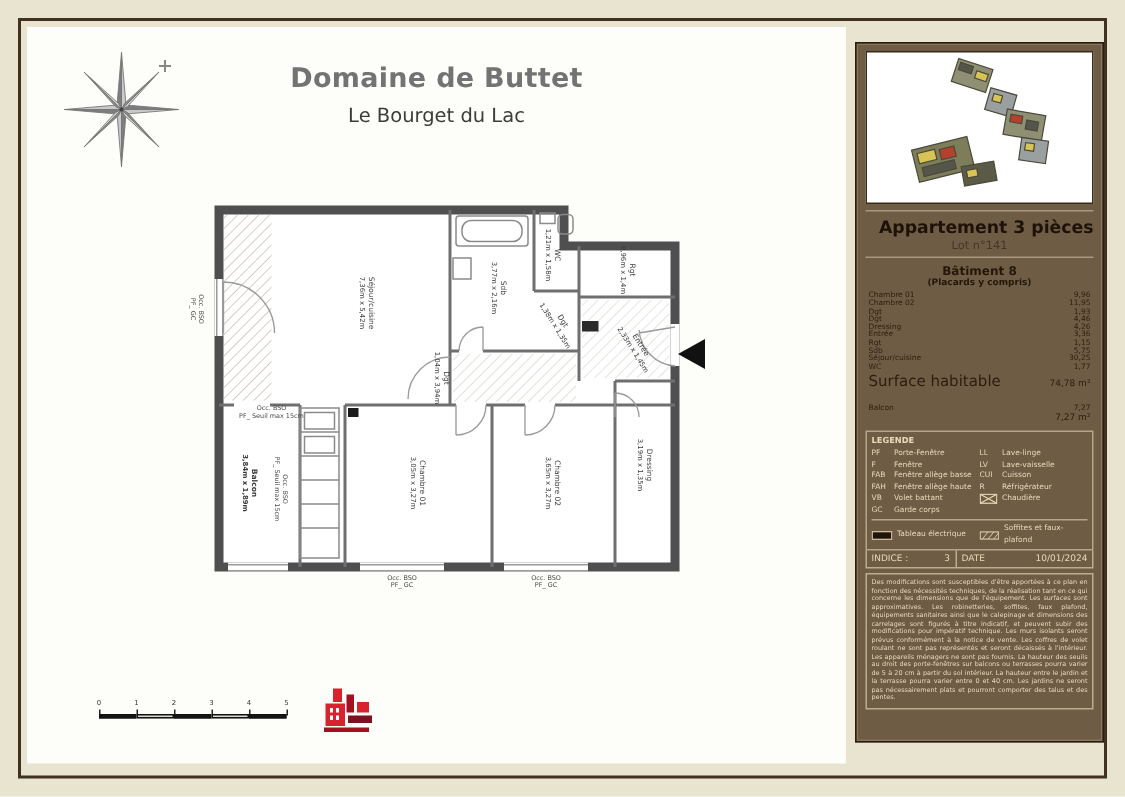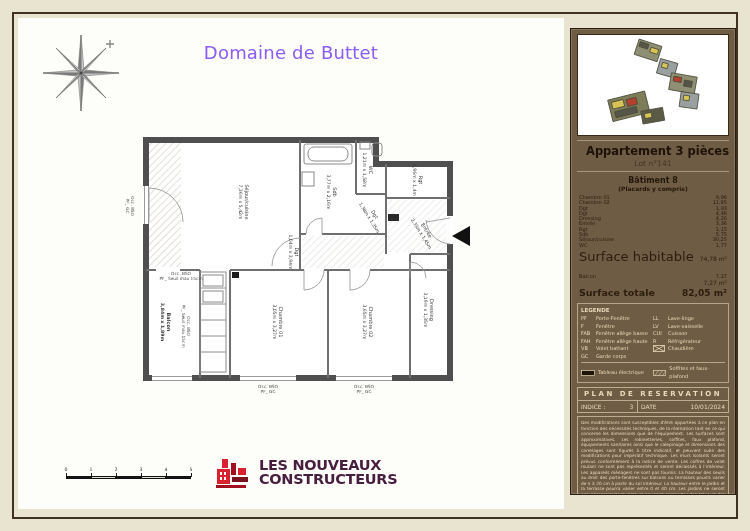--- a/index.html
+++ b/index.html
@@ -1,21 +1,21 @@
 <!DOCTYPE html>
 <html><head>
 <meta charset="utf-8">
 <style>
   html,body{margin:0;padding:0;}
   body{width:750px;height:531px;background:#e9e4cf;font-family:"DejaVu Sans",sans-serif;position:relative;overflow:hidden;}
   .frame{position:absolute;left:12px;top:12px;width:722px;height:503px;border:2px solid #42311f;background:#e9e4cf;}
   
   .main{position:absolute;left:4px;top:4px;width:546px;height:491px;background:#fdfdf9;}
   .titles{position:absolute;top:24px;left:0;width:100%;text-align:center;}
-  .title{font-size:18px;font-weight:normal;color:#8b5cf6;letter-spacing:.2px;}
+  .title{font-size:18px;font-weight:bold;color:#737373;letter-spacing:.2px;}
   .subtitle{font-size:13px;color:#3c3c3c;margin-top:7px;}
   .compass{position:absolute;left:20px;top:12px;}
   
   .plan{position:absolute;left:118px;top:112px;width:340px;height:268px;}
   .plan svg{position:absolute;left:0;top:0;}
   .plabel{position:absolute;text-align:center;font-size:5px;line-height:1.3;color:#3a3a3a;white-space:nowrap;}
   .plabel .rdims{font-size:4.6px;}
   .rot90{transform:translate(-50%,-50%) rotate(90deg);}
   .rot58{transform:translate(-50%,-50%) rotate(58deg);}
   .flat{transform:translate(-50%,-50%);}
@@ -35,21 +35,21 @@
   .addr{font-size:7.6px;font-weight:bold;color:#1d1208;text-align:center;line-height:1.3;}
   .hrline{border-top:1px solid rgba(240,225,195,.45);margin:3px 0;}
   .apt{font-size:11.5px;font-weight:bold;color:#1d1208;text-align:right;margin-top:2px;}
   .lot{font-size:7.6px;color:#42362a;text-align:center;margin-top:1px;}
   .surfaces{color:#2b1d0e;}
   .bat{font-size:8px;font-weight:bold;text-align:center;margin-top:4px;color:#231709;}
   .ttitle{font-size:12.5px;font-weight:bold;text-align:center;margin-top:2px;color:#231709;}
   .tsub{font-size:6px;font-weight:bold;text-align:center;margin-bottom:3px;color:#231709;}
   .srow{display:flex;justify-content:space-between;font-size:5px;line-height:1.06;padding:0 2px;}
   .habrow{display:flex;justify-content:space-between;align-items:baseline;padding:0 2px;margin-top:1px;}
-  .habrow .l{font-size:13px;}
+  .habrow .l{font-size:10px;}
   .habrow .v{font-size:6px;}
   .balcrow{display:flex;justify-content:space-between;font-size:5px;padding:0 2px;margin-top:9px;}
   .extv{text-align:right;font-size:6px;padding:0 2px;}
   .totrow{display:flex;justify-content:space-between;align-items:flex-end;padding:0 2px;margin-top:1px;}
   .totrow .l{font-size:9.5px;font-weight:bold;}
   .totrow .v{font-size:9px;font-weight:bold;}
   
   .legend{border:1px solid rgba(240,225,195,.55);margin-top:5px;padding:2px 3px;font-size:5px;line-height:1.5;}
   .legtitle{font-size:5.5px;font-weight:bold;margin-bottom:1px;}
   .legcols{display:flex;}
@@ -93,20 +93,21 @@
           <polygon points="68,18 47,41 43,43" fill="#cfcfcf"></polygon>
             <polygon points="68,18 45,39 43,43" fill="#8a8a8a"></polygon>
           <circle cx="43" cy="43" r="1.6" fill="#444"></circle>
         </g>
         <path d="M72,10 v8 M68,14 h8" stroke="#888" stroke-width="1.4"></path>
       </svg>
     </div>
 
     <div class="titles">
       <div class="title">Domaine de Buttet</div>
+      <div class="subtitle">Le Bourget du Lac</div>
     </div>
 
     <div class="plan">
       <svg width="340" height="268" viewBox="0 0 340 268">
         <defs>
           <pattern id="hatch" width="5" height="5" patternUnits="userSpaceOnUse" patternTransform="rotate(45)">
             <line x1="0" y1="0" x2="0" y2="5" stroke="#c6bfb2" stroke-width="1"></line>
           </pattern>
         </defs>
 
@@ -259,24 +260,20 @@
         <rect x="8" y="3" width="6" height="9" fill="#d8232f"></rect>
         <rect x="17" y="7" width="5" height="12" fill="#a3101f"></rect>
         <rect x="18" y="21" width="16" height="5" fill="#7a1220"></rect>
         <rect x="24" y="12" width="8" height="7" fill="#d8232f"></rect>
         <rect x="2" y="29" width="30" height="3" fill="#a3101f"></rect>
         <rect x="6" y="16" width="2" height="3" fill="#fff"></rect>
           <rect x="10" y="16" width="2" height="3" fill="#fff"></rect>
         <rect x="6" y="21" width="2" height="3" fill="#fff"></rect>
           <rect x="10" y="21" width="2" height="3" fill="#fff"></rect>
       </svg>
-      <div class="logotext">
-        <div>LES NOUVEAUX</div>
-        <div>CONSTRUCTEURS</div>
-      </div>
     </div>
   </div>
 
   <div class="panel">
 
     <div class="mapbox">
       <svg width="152" height="98" viewBox="0 0 152 98">
         <g stroke="#4a4a3a" stroke-width="0.8">
           <g transform="rotate(18 72 16)">
               <rect x="58" y="8" width="24" height="16" fill="#8f8f73"></rect>
@@ -360,24 +357,20 @@
         </div>
       <div class="habrow">
         <span class="l">Surface habitable</span>
         <span class="v">74,78 m²</span>
       </div>
       <div class="balcrow">
         <span>Balcon</span>
         <span>7,27</span>
       </div>
       <div class="extv">7,27 m²</div>
-      <div class="totrow">
-        <span class="l">Surface totale</span>
-        <span class="v">82,05 m²</span>
-      </div>
     </div>
 
     <div class="legend">
       <div class="legtitle">LEGENDE</div>
       <div class="legcols">
         <div class="legcol">
           <div class="legitem">
               <span class="ab">PF</span>
               <span>Porte-Fenêtre</span>
             </div>
@@ -438,21 +431,20 @@
         <div class="cell">
           <svg width="14" height="6" viewBox="0 0 14 6">
               <rect x="0.5" y="0.5" width="13" height="5" fill="none" stroke="#ead9b8" stroke-width="0.7"></rect>
               <path d="M2,5.5 L6,0.5 M6,5.5 L10,0.5 M10,5.5 L14,0.5" stroke="#ead9b8" stroke-width="0.6"></path>
             </svg>
           <span>Soffites et faux-plafond</span>
         </div>
       </div>
     </div>
 
-    <div class="band">PLAN DE RESERVATION</div>
     <div class="indice">
       <span class="c1">INDICE :</span>
       <span class="c2">3</span>
       <span class="c3">DATE</span>
       <span class="c4">10/01/2024</span>
     </div>
 
     <div class="disclaimer">Des modifications sont susceptibles d'être apportées à ce plan en fonction des nécessités techniques, de la réalisation tant en ce qui concerne les dimensions que de l'équipement. Les surfaces sont approximatives. Les robinetteries, soffites, faux plafond, équipements sanitaires ainsi que le calepinage et dimensions des carrelages sont figurés à titre indicatif, et peuvent subir des modifications pour impératif technique. Les murs isolants seront prévus conformément à la notice de vente. Les coffres de volet roulant ne sont pas représentés et seront décaissés à l'intérieur. Les appareils ménagers ne sont pas fournis. La hauteur des seuils au droit des porte-fenêtres sur balcons ou terrasses pourra varier de 5 à 20 cm à partir du sol intérieur. La hauteur entre le jardin et la terrasse pourra varier entre 0 et 40 cm. Les jardins ne seront pas nécessairement plats et pourront comporter des talus et des pentes.</div>
   </div>
 </div>

